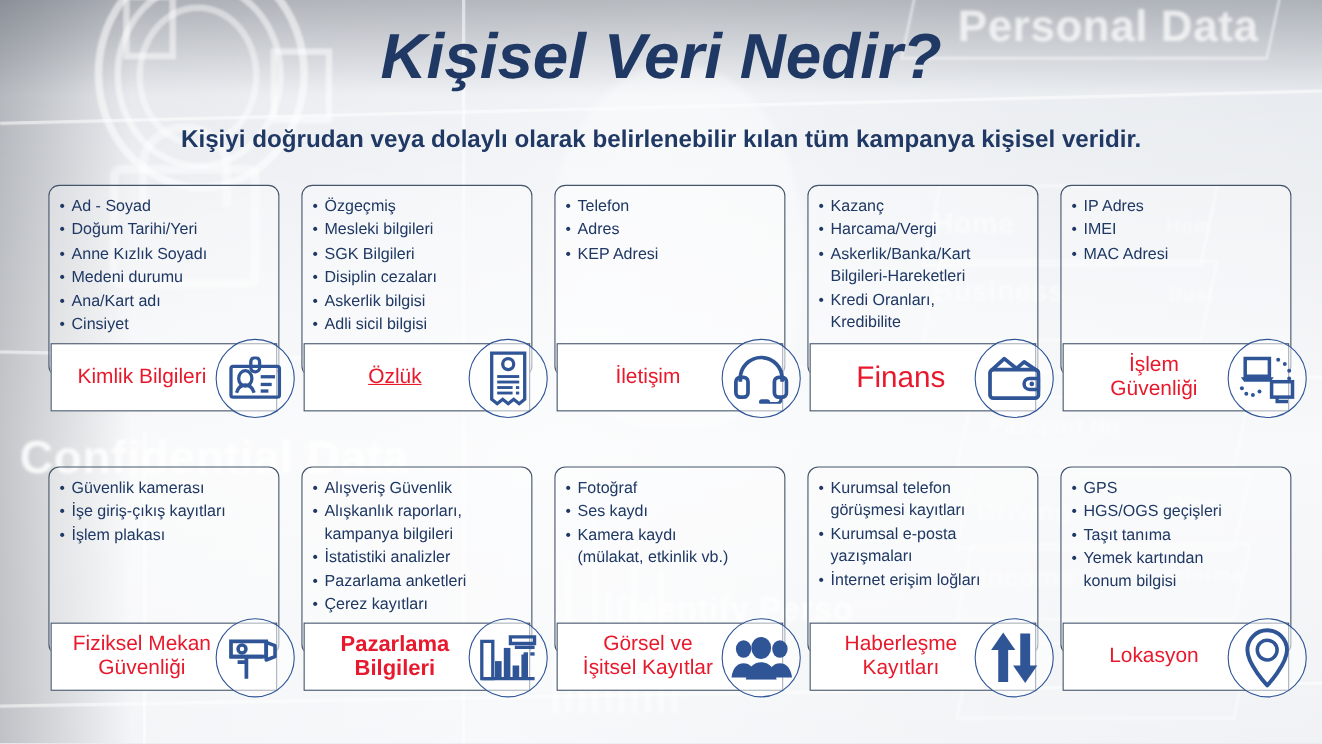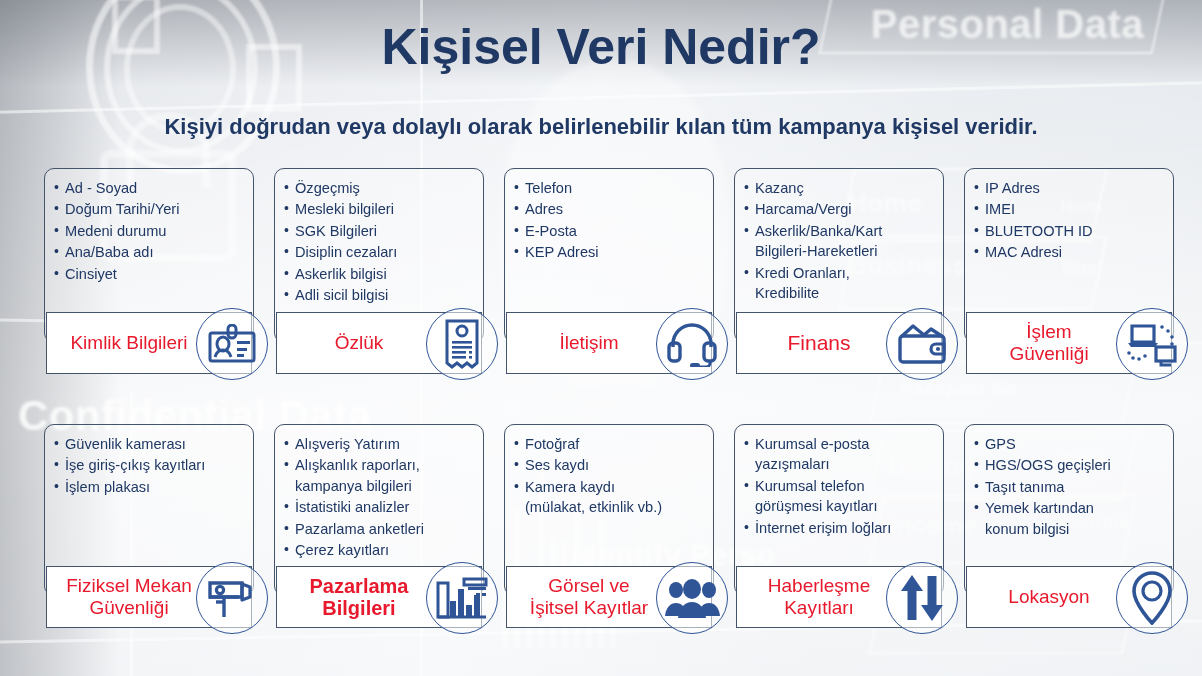--- a/index.html
+++ b/index.html
@@ -60,21 +60,21 @@
     background:rgba(255,255,255,.35);filter:blur(3px);
   }
   .bg-bars{position:absolute;left:498px;top:398px;width:250px;height:250px;opacity:.5;filter:blur(.9px);}
   .bg-bars i{position:absolute;bottom:0;width:6px;background:rgba(255,255,255,.85);display:block;}
   .bg-dark-top{position:absolute;left:0;top:0;width:1202px;height:86px;background:linear-gradient(180deg,rgba(50,56,66,.30),rgba(50,56,66,0));}
   .bg-dark-left{position:absolute;left:0;top:0;width:120px;height:676px;background:linear-gradient(90deg,rgba(60,66,76,.28),rgba(60,66,76,0));}
 
   
   .title{
     position:absolute;top:18px;left:0;width:1202px;text-align:center;
-    font-size:50px;font-weight:700;color:#1f3864;letter-spacing:0px;
+    font-size:58px;font-weight:700;color:#1f3864;letter-spacing:0px;font-style:italic;
   }
   .subtitle{
     position:absolute;top:114px;left:0;width:1202px;text-align:center;
     font-size:22px;font-weight:700;color:#1f3864;
   }
 
   
   .grid{position:absolute;left:0;top:0;width:1056px;height:676px;}
   .card{position:absolute;width:212px;}
   .card .listbox{
@@ -98,21 +98,21 @@
     position:absolute;left:2px;width:206px;height:62px;
     background:#ffffff;border:1px solid #44546a;box-sizing:border-box;
     display:flex;align-items:center;z-index:3;
   }
   .card.r1 .labelbar{top:144px;}
   .card.r2 .labelbar{top:142px;}
   .labeltext{
     flex:1;text-align:center;color:#e8192c;
     font-size:19px;line-height:22px;padding-left:4px;padding-right:44px;
   }
-  .labeltext.big{font-size:21px;}
+  .labeltext.big{font-size:27px;}
   .labeltext.bold{font-weight:700;font-size:20px;}
 
   .iconcircle{
     position:absolute;width:72px;height:72px;border-radius:50%;
     border:1.4px solid #2f5597;background:rgba(255,255,255,.55);
     display:flex;align-items:center;justify-content:center;z-index:4;
     box-sizing:border-box;
   }
   .card.r1 .iconcircle{top:140px;left:152px;}
   .card.r2 .iconcircle{top:138px;left:152px;}
@@ -183,22 +183,23 @@
 
   <div class="title">Kişisel Veri Nedir?</div>
   <div class="subtitle">Kişiyi doğrudan veya dolaylı olarak belirlenebilir kılan tüm kampanya kişisel veridir.</div>
 
   <div class="grid" id="card-grid">
       <div class="card r1 c0">
         <div class="listbox">
           <ul class="list">
             <li>Ad - Soyad</li>
             <li>Doğum Tarihi/Yeri</li>
+            <li>Anne Kızlık Soyadı</li>
             <li>Medeni durumu</li>
-            <li>Ana/Baba adı</li>
+            <li>Ana/Kart adı</li>
             <li>Cinsiyet</li>
           </ul>
         </div>
         <div class="labelbar">
           <div class="labeltext" style="white-space: pre-line;">Kimlik Bilgileri</div>
         </div>
         <div class="iconcircle">
           <svg width="50" height="40" viewBox="0 0 50 40">
             <rect x="3" y="9" width="44" height="28" rx="2" fill="none" stroke="#2f5597" stroke-width="3"></rect>
             <rect x="21" y="1" width="8" height="13" rx="4" fill="none" stroke="#2f5597" stroke-width="3"></rect>
@@ -215,41 +216,40 @@
           <ul class="list">
             <li>Özgeçmiş</li>
             <li>Mesleki bilgileri</li>
             <li>SGK Bilgileri</li>
             <li>Disiplin cezaları</li>
             <li>Askerlik bilgisi</li>
             <li>Adli sicil bilgisi</li>
           </ul>
         </div>
         <div class="labelbar">
-          <div class="labeltext" style="white-space: pre-line;">Özlük</div>
+          <div class="labeltext" style="white-space: pre-line; text-decoration: underline;">Özlük</div>
         </div>
         <div class="iconcircle">
           <svg width="42" height="50" viewBox="0 0 42 50">
             <path d="M6 2h30v42l-5 4-5-4-5 4-5-4-5 4-5-4z" fill="none" stroke="#2f5597" stroke-width="3"></path>
             <circle cx="21" cy="12" r="5" fill="none" stroke="#2f5597" stroke-width="3"></circle>
             <rect x="11" y="22" width="20" height="2.6" fill="#2f5597"></rect>
             <rect x="11" y="27" width="20" height="2.6" fill="#2f5597"></rect>
             <rect x="11" y="32" width="14" height="2.6" fill="#2f5597"></rect>
             <rect x="28" y="32" width="3" height="2.6" fill="#2f5597"></rect>
             <rect x="11" y="37" width="14" height="2.6" fill="#2f5597"></rect>
             <rect x="28" y="37" width="3" height="2.6" fill="#2f5597"></rect>
           </svg>
         </div>
       </div>
       <div class="card r1 c2">
         <div class="listbox">
           <ul class="list">
             <li>Telefon</li>
             <li>Adres</li>
-            <li>E-Posta</li>
             <li>KEP Adresi</li>
           </ul>
         </div>
         <div class="labelbar">
           <div class="labeltext" style="white-space: pre-line;">İletişim</div>
         </div>
         <div class="iconcircle">
           <svg width="50" height="46" viewBox="0 0 50 46">
             <path d="M6 26v-3a19 19 0 0 1 38 0v3" fill="none" stroke="#2f5597" stroke-width="3.4"></path>
             <rect x="2" y="22" width="11" height="18" rx="4" fill="none" stroke="#2f5597" stroke-width="3.4"></rect>
@@ -280,21 +280,20 @@
             <path d="M47 21h-8a5 5 0 0 0 0 10h8z" fill="none" stroke="#2f5597" stroke-width="3.2"></path>
             <circle cx="41" cy="26" r="2.1" fill="#2f5597"></circle>
           </svg>
         </div>
       </div>
       <div class="card r1 c4">
         <div class="listbox">
           <ul class="list">
             <li>IP Adres</li>
             <li>IMEI</li>
-            <li>BLUETOOTH ID</li>
             <li>MAC Adresi</li>
           </ul>
         </div>
         <div class="labelbar">
           <div class="labeltext" style="white-space: pre-line;">İşlem
 Güvenliği</div>
         </div>
         <div class="iconcircle">
           <svg width="54" height="48" viewBox="0 0 54 48">
             <path d="M7 6h22v16H7z" fill="none" stroke="#2f5597" stroke-width="3.2"></path>
@@ -331,21 +330,21 @@
             <circle cx="14" cy="15" r="3.6" fill="none" stroke="#2f5597" stroke-width="3.2"></circle>
             <path d="M3 22h30" stroke="#2f5597" stroke-width="3.4"></path>
             <path d="M18 22v20" stroke="#2f5597" stroke-width="3.4"></path>
             <path d="M10 27h8" stroke="#2f5597" stroke-width="3.4"></path>
           </svg>
         </div>
       </div>
       <div class="card r2 c1">
         <div class="listbox">
           <ul class="list">
-            <li>Alışveriş Yatırım</li>
+            <li>Alışveriş Güvenlik</li>
             <li>Alışkanlık raporları,
 kampanya bilgileri</li>
             <li>İstatistiki analizler</li>
             <li>Pazarlama anketleri</li>
             <li>Çerez kayıtları</li>
           </ul>
         </div>
         <div class="labelbar">
           <div class="labeltext bold" style="white-space: pre-line;">Pazarlama
 Bilgileri</div>
@@ -385,24 +384,24 @@
             <ellipse cx="45" cy="12" rx="7" ry="8" fill="#2f5597"></ellipse>
             <path d="M34 38c1-9 5.5-13 11-13s10 4 11 13z" fill="#2f5597"></path>
             <ellipse cx="28" cy="11" rx="9" ry="10" fill="#2f5597"></ellipse>
             <path d="M14 40c1.5-11 7-16 14-16s12.5 5 14 16z" fill="#2f5597"></path>
           </svg>
         </div>
       </div>
       <div class="card r2 c3">
         <div class="listbox">
           <ul class="list">
+            <li>Kurumsal telefon
+görüşmesi kayıtları</li>
             <li>Kurumsal e-posta
 yazışmaları</li>
-            <li>Kurumsal telefon
-görüşmesi kayıtları</li>
             <li>İnternet erişim loğları</li>
           </ul>
         </div>
         <div class="labelbar">
           <div class="labeltext" style="white-space: pre-line;">Haberleşme
 Kayıtları</div>
         </div>
         <div class="iconcircle">
           <svg width="48" height="48" viewBox="0 0 48 48">
             <path d="M14 46V14" stroke="#2f5597" stroke-width="9" stroke-linecap="butt"></path>

